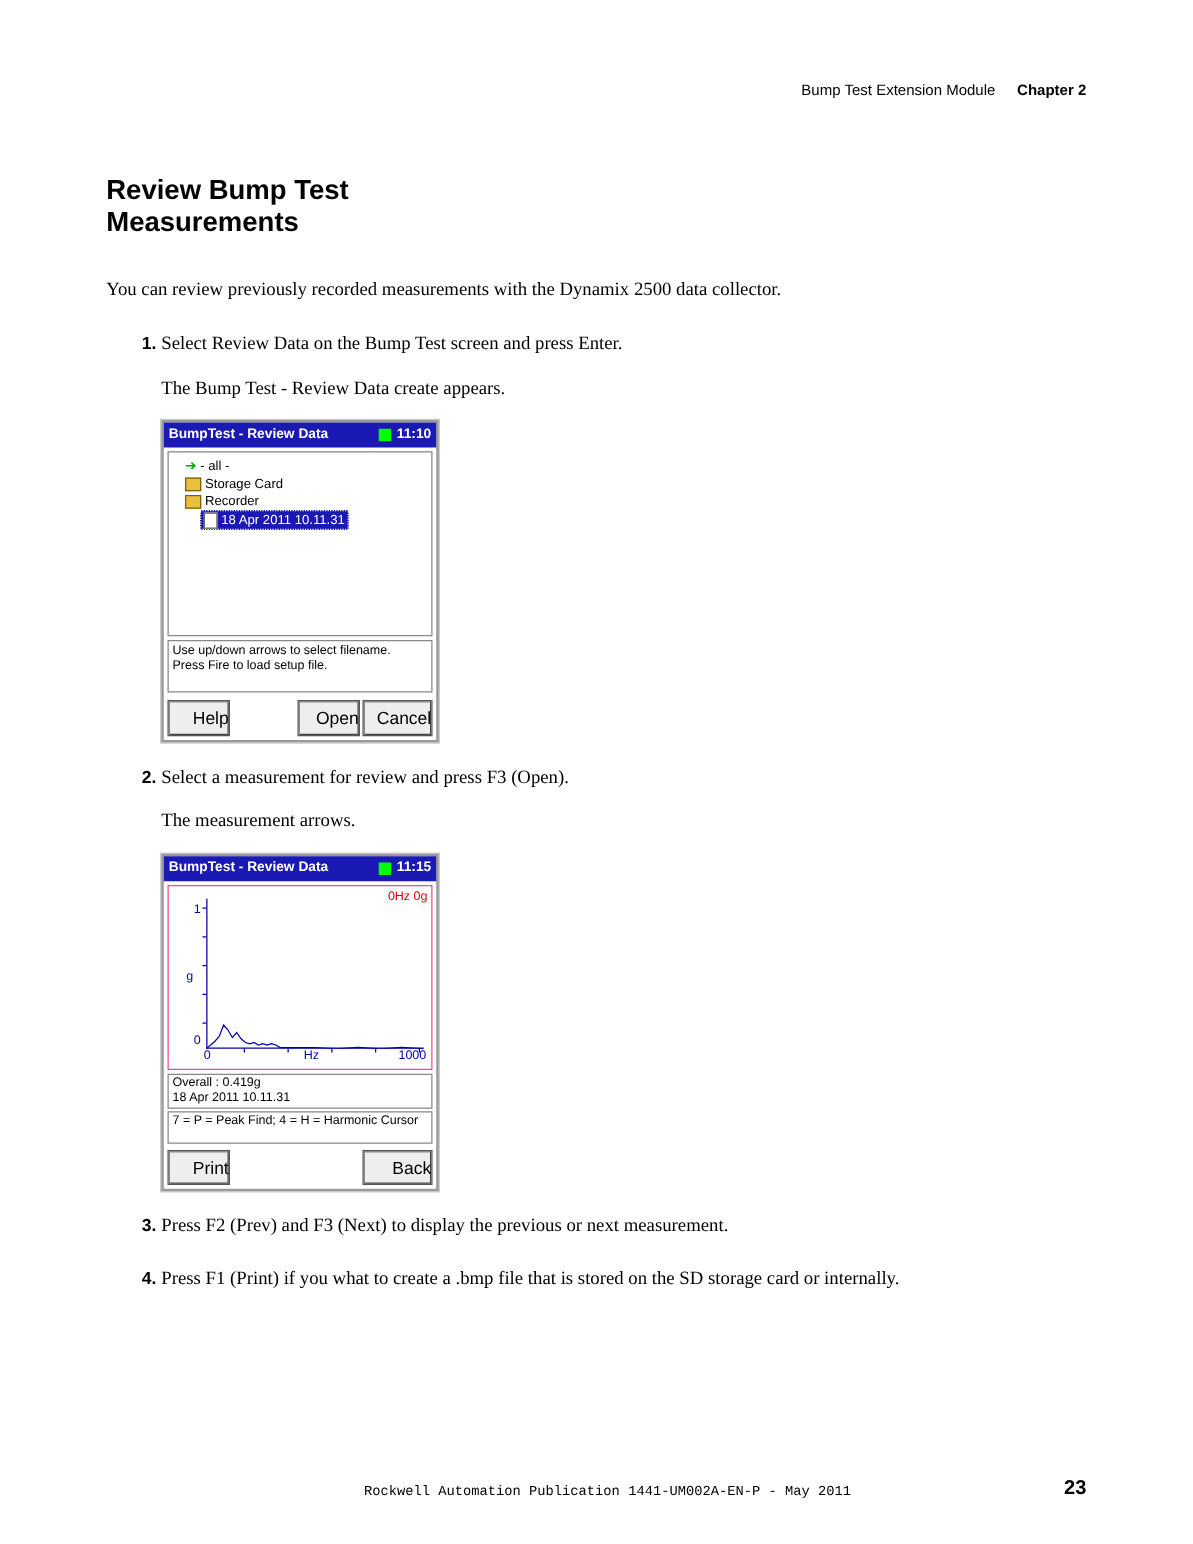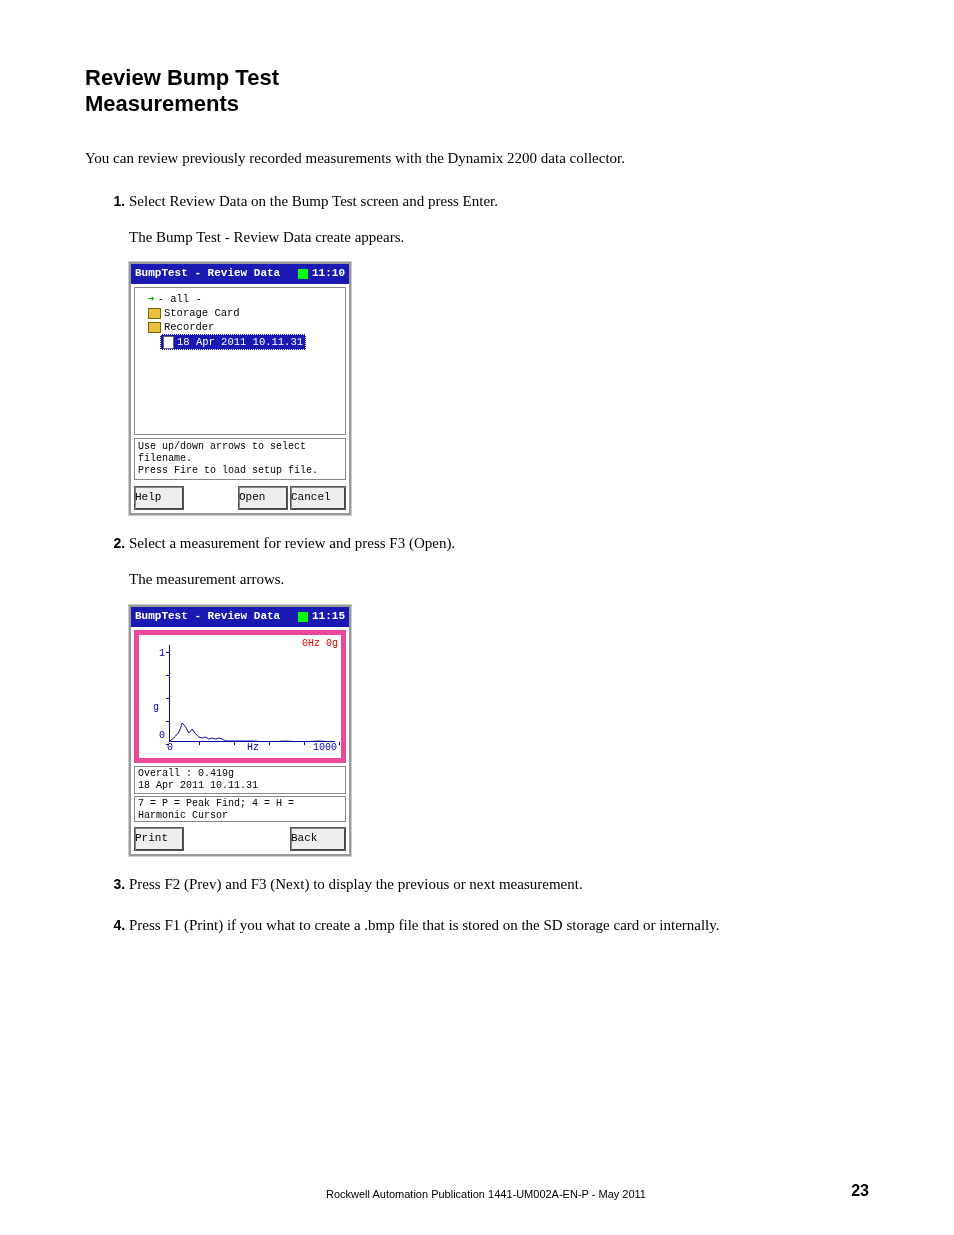--- a/index.html
+++ b/index.html
@@ -50,21 +50,21 @@
     font-weight: normal;
     font-size: 15px;
     line-height: 1.45;
   }
   .substep { margin: 14px 0 14px 0; }
   
   .device-frame {
     width: 218px;
     border: 2px solid #999;
     background: #fff;
-    font-family: Liberation Mono, monospace;
+    font-family: Liberation Sans, sans-serif;
     font-size: 11px;
     margin: 6px 0 18px 0;
     box-shadow: 0 0 0 1px #ccc;
   }
   .device-titlebar {
     background: #1a19b3;
     color: #fff;
     font-weight: bold;
     font-size: 11px;
     padding: 2px 4px;
@@ -125,35 +125,35 @@
     height: 42px;
     box-sizing: border-box;
   }
   .device-buttons {
     display: flex;
     padding: 3px;
     gap: 2px;
   }
   .device-buttons .dbtn {
     border: 1px solid #555;
-    font-size: 11px;
+    font-size: 14px;
     padding: 3px 0;
-    text-align: left;
+    text-align: right;
     box-shadow: 1px 1px 0 #888 inset, -1px -1px 0 #444 inset;
     background: #eee;
   }
   .dbtn.left { width: 48px; }
   .dbtn.spacer { flex: 1; border: none; background: none; box-shadow: none; }
   .dbtn.mid { width: 48px; }
   .dbtn.right { width: 54px; }
   
   .plot-area {
-    border: 5px solid #ec4899;
+    border: 1px solid #ec4899;
     margin: 3px;
-    height: 133px;
+    height: 148px;
     position: relative;
     box-sizing: border-box;
     font-size: 9px;
   }
   .cursor-label {
     position: absolute; top: 2px; right: 3px;
     color: #d00; font-size: 10px;
   }
   .y-tick { position: absolute; left: 20px; font-size: 10px; color: #00a; }
   .x-label { position: absolute; bottom: 2px; font-size: 10px; color: #00a; }
@@ -175,41 +175,45 @@
     font-size: 10px;
     line-height: 12px;
   }
   .info-row.single { height: 26px; box-sizing: border-box; }
   .footer {
     position: absolute;
     bottom: 35px;
     left: 18px; right: 0;
     display: flex;
     justify-content: center;
-    font-family: Liberation Sans, sans-serif;
+    font-family: Liberation Mono, monospace;
     font-size: 11px;
   }
   .page-num {
     position: absolute;
     bottom: 35px;
     right: 85px;
     font-family: Arial, Helvetica, sans-serif;
     font-weight: bold;
     font-size: 16px;
   }
 </style>
 </head>
 <body>
 
 <div class="page">
+  <div class="header">
+    <span>Bump Test Extension Module</span>
+    <span class="chapter">Chapter 2</span>
+  </div>
 
   <div class="content-row">
     <div class="section-title">Review Bump Test Measurements</div>
     <div class="main-col">
-      <div class="intro">You can review previously recorded measurements with the Dynamix 2200 data collector.</div>
+      <div class="intro">You can review previously recorded measurements with the Dynamix 2500 data collector.</div>
 
       <ol class="steps">
         <li>
           <div class="step-body">
             <span>Select Review Data on the Bump Test screen and press Enter.</span>
             <div class="substep">The Bump Test - Review Data create appears.</div>
 
             
             <div class="device-frame">
               <div class="device-titlebar">

